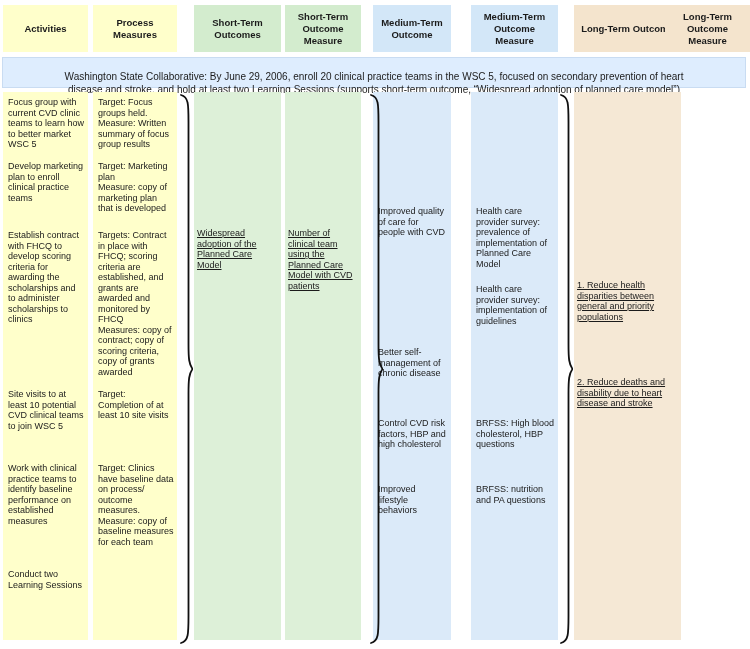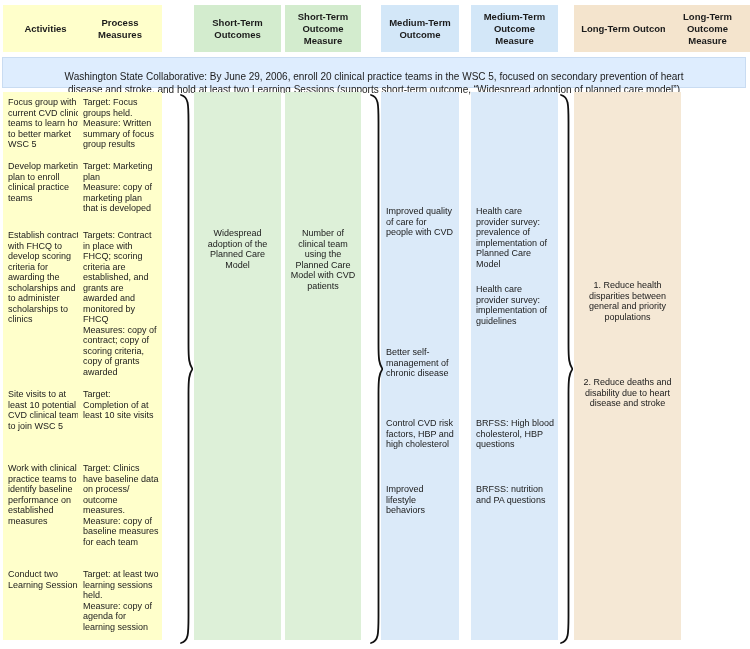--- a/index.html
+++ b/index.html
@@ -1,42 +1,42 @@
 <!DOCTYPE html>
 <html><head>
 <meta charset="utf-8">
 <style>
   html,body { margin:0; padding:0; background:#ffffff; }
   body { width:750px; height:649px; position:relative; font-family:"Liberation Sans", sans-serif; color:#1b1b1b; }
   .canvas { position:absolute; left:0; top:0; width:750px; height:649px; background:#fff; overflow:hidden; }
 
   
-  .x1{left:3px;width:85px} .x2{left:78px;width:84px}
+  .x1{left:3px;width:85px} .x2{left:93px;width:84px}
   .x3{left:194px;width:87px} .x4{left:285px;width:76px}
-  .x5{left:381px;width:78px} .x6{left:471px;width:87px}
+  .x5{left:373px;width:78px} .x6{left:471px;width:87px}
   .x7{left:574px;width:107px} .x8{left:665px;width:85px}
 
   .bg-yellow{background:var(--yellow)}
   .bg-green-h{background:var(--green-header)} .bg-green{background:var(--green)}
   .bg-blue-h{background:var(--blue-header)}   .bg-blue{background:var(--blue)}
   .bg-tan-h{background:var(--tan-header)}     .bg-tan{background:var(--tan)}
 
   .hdr { position:absolute; top:5px; height:47px; display:flex; align-items:center;
          justify-content:center; text-align:center; font-weight:700; font-size:9.5px;
          line-height:12px; padding:0 4px; box-sizing:border-box; }
 
   .banner { position:absolute; left:2px; top:57px; width:744px; height:31px;
             box-sizing:border-box; background:var(--banner-blue);
             border:1px solid #c9dcf2; text-align:center; font-size:10px;
             line-height:13px; padding-top:12px; white-space:pre-line; }
 
   .col { position:absolute; top:92px; height:548px; }
   .item { position:absolute; left:5px; right:3px; font-size:9px; line-height:10.5px;
           white-space:pre-line; }
-  .center .item { text-align:center; left:3px; right:3px; }
+  .center .item { left:3px; right:3px;text-decoration:underline; }
 
   .brace { position:absolute; top:94px; width:14px; height:550px; }
   .b1{left:179px} .b2{left:369px} .b3{left:559px}
 </style>
 </head>
 <body style="--yellow: #FFFFCB; --green-header: #D3ECCE; --green: #DDF0D8; --blue-header: #D3E7F8; --blue: #DBEAF9; --banner-blue: #DEEDFE; --tan-header: #F4E4CD; --tan: #F5E8D5; --brace: #111111;">
 
 <div class="canvas">
 
   <div class="hdr x1 bg-yellow">Activities</div>
@@ -64,22 +64,20 @@
     <div class="item" style="top:5px">Target: Focus groups held.
 Measure: Written summary of focus group results</div>
     <div class="item" style="top:69px">Target: Marketing plan
 Measure: copy of marketing plan that is developed</div>
     <div class="item" style="top:138px">Targets: Contract in place with FHCQ; scoring criteria are established, and grants are awarded and monitored by FHCQ
 Measures: copy of contract; copy of scoring criteria, copy of grants awarded</div>
     <div class="item" style="top:297px">Target:
 Completion of at least 10 site visits</div>
     <div class="item" style="top:371px">Target: Clinics have baseline data on process/ outcome measures.
 Measure: copy of baseline measures for each team</div>
-    <div class="item" style="top:477px">Target: at least two learning sessions held.
-Measure: copy of agenda for learning session</div>
   </div>
 
   <div class="col x3 bg-green center">
     <div class="item" style="top:136px">Widespread adoption of the Planned Care Model</div>
   </div>
 
   <div class="col x4 bg-green center">
     <div class="item" style="top:136px">Number of clinical team using the Planned Care Model with CVD patients</div>
   </div>
 

